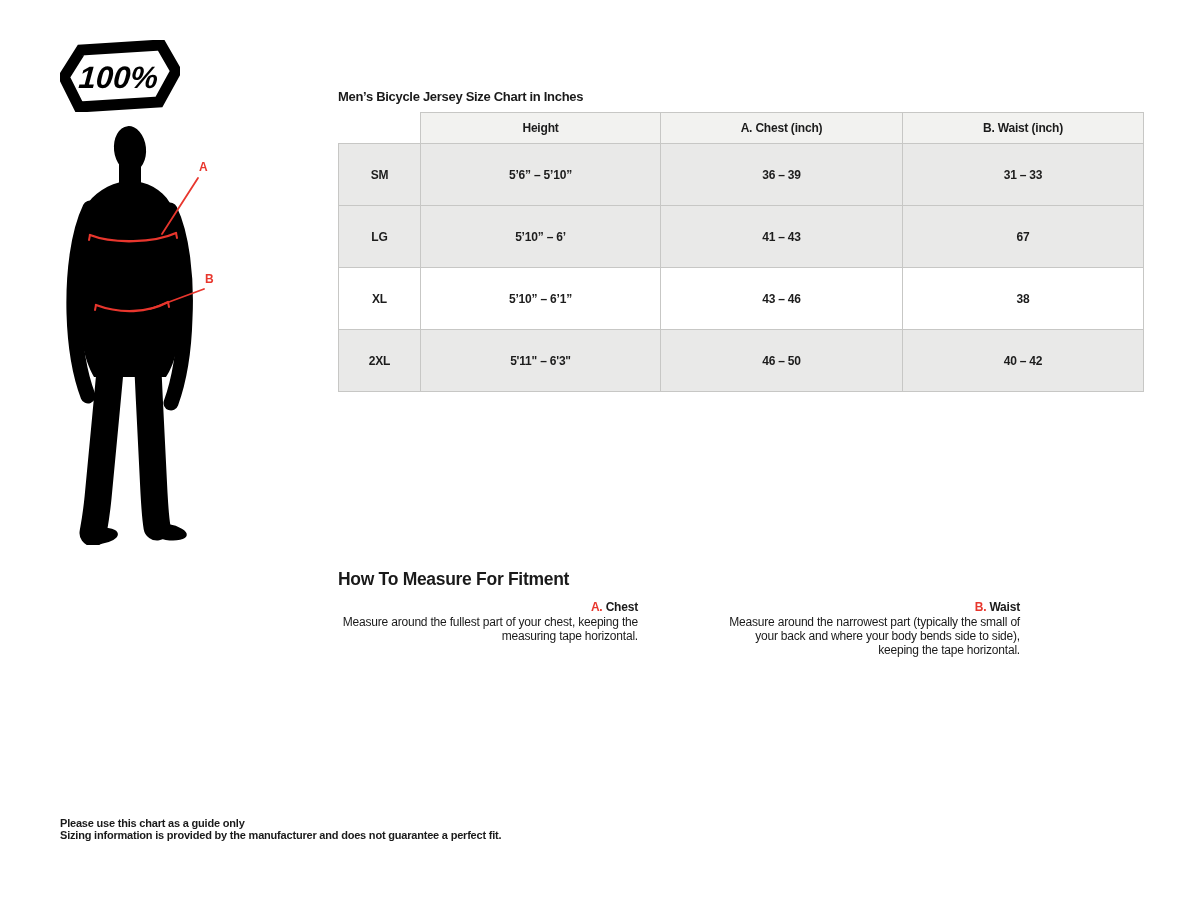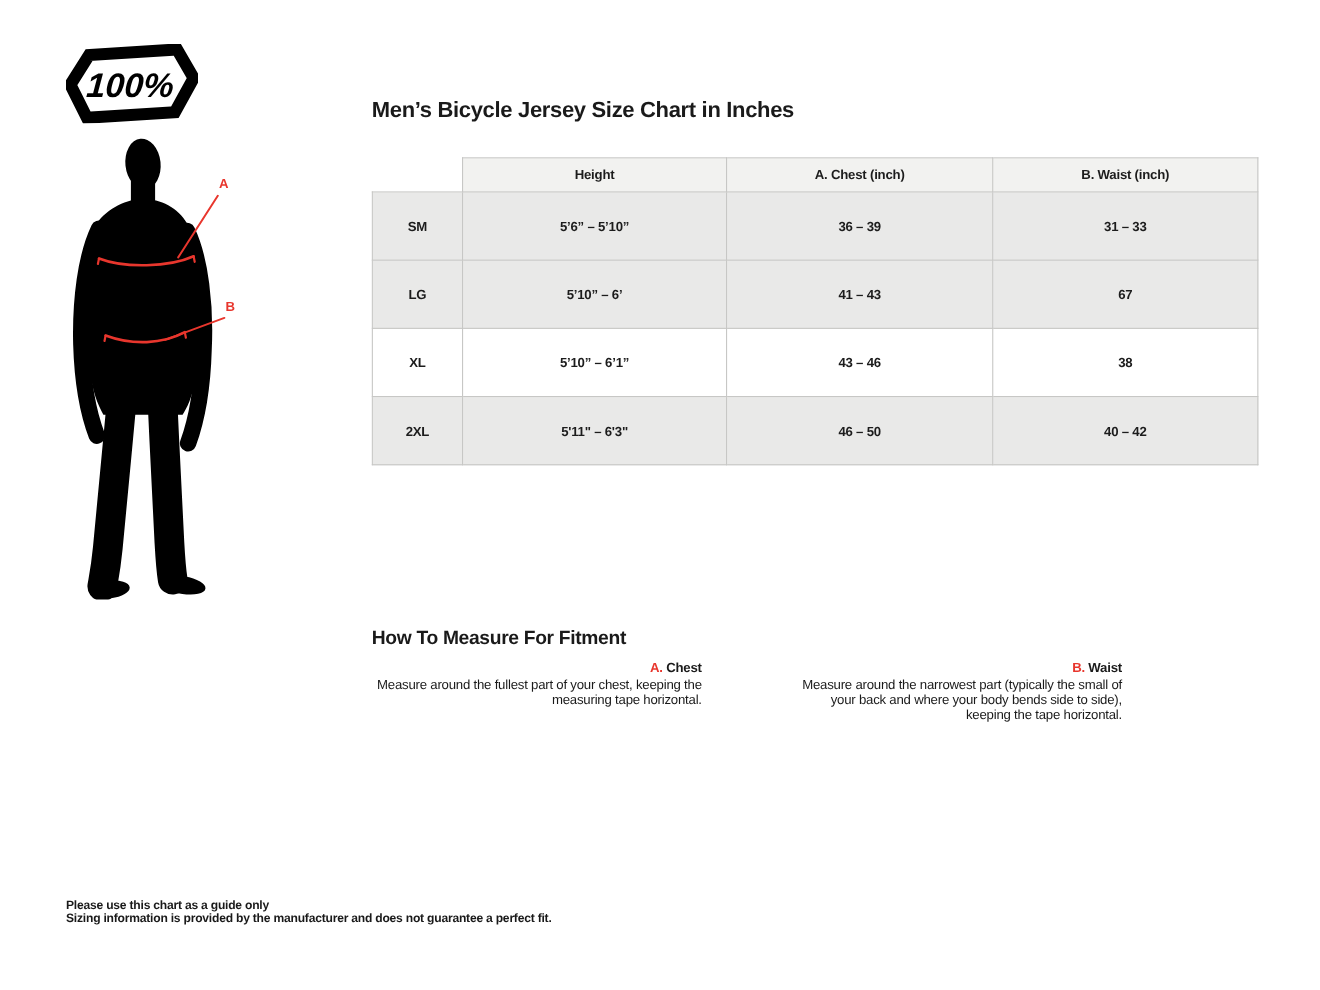--- a/index.html
+++ b/index.html
@@ -10,27 +10,27 @@
   .abs{position:absolute;}
 
   
   .logo{left:60px;top:40px;width:120px;height:72px;}
 
   
   .figure{left:58px;top:113px;width:175px;height:432px;}
 
   
   .page-title{
-    left:338px;top:89px;font-size:20px;font-weight:700;letter-spacing:-0.3px;
+    left:338px;top:89px;font-size:13px;font-weight:700;letter-spacing:-0.3px;
     color:#1a1a1a;white-space:nowrap;text-align:right;
   }
 
   
   .size-table{
-    left:338px;top:143px;border-collapse:collapse;table-layout:fixed;width:805px;
+    left:338px;top:112px;border-collapse:collapse;table-layout:fixed;width:805px;
   }
   .size-table th,.size-table td{
     border:1px solid #c7c7c5;text-align:center;vertical-align:middle;
     font-size:12px;font-weight:700;letter-spacing:-0.2px;color:#1c1c1c;padding:0;
   }
   .size-table thead th{height:30px;background:#f2f2f0;}
   .size-table thead th.empty{background:transparent;border:none;}
   .size-table tbody td{height:61px;background:#ffffff;margin-left:44px;}
   .size-table tbody tr.shaded td{background:#e9e9e8;}
   .col-size{width:82px;}

